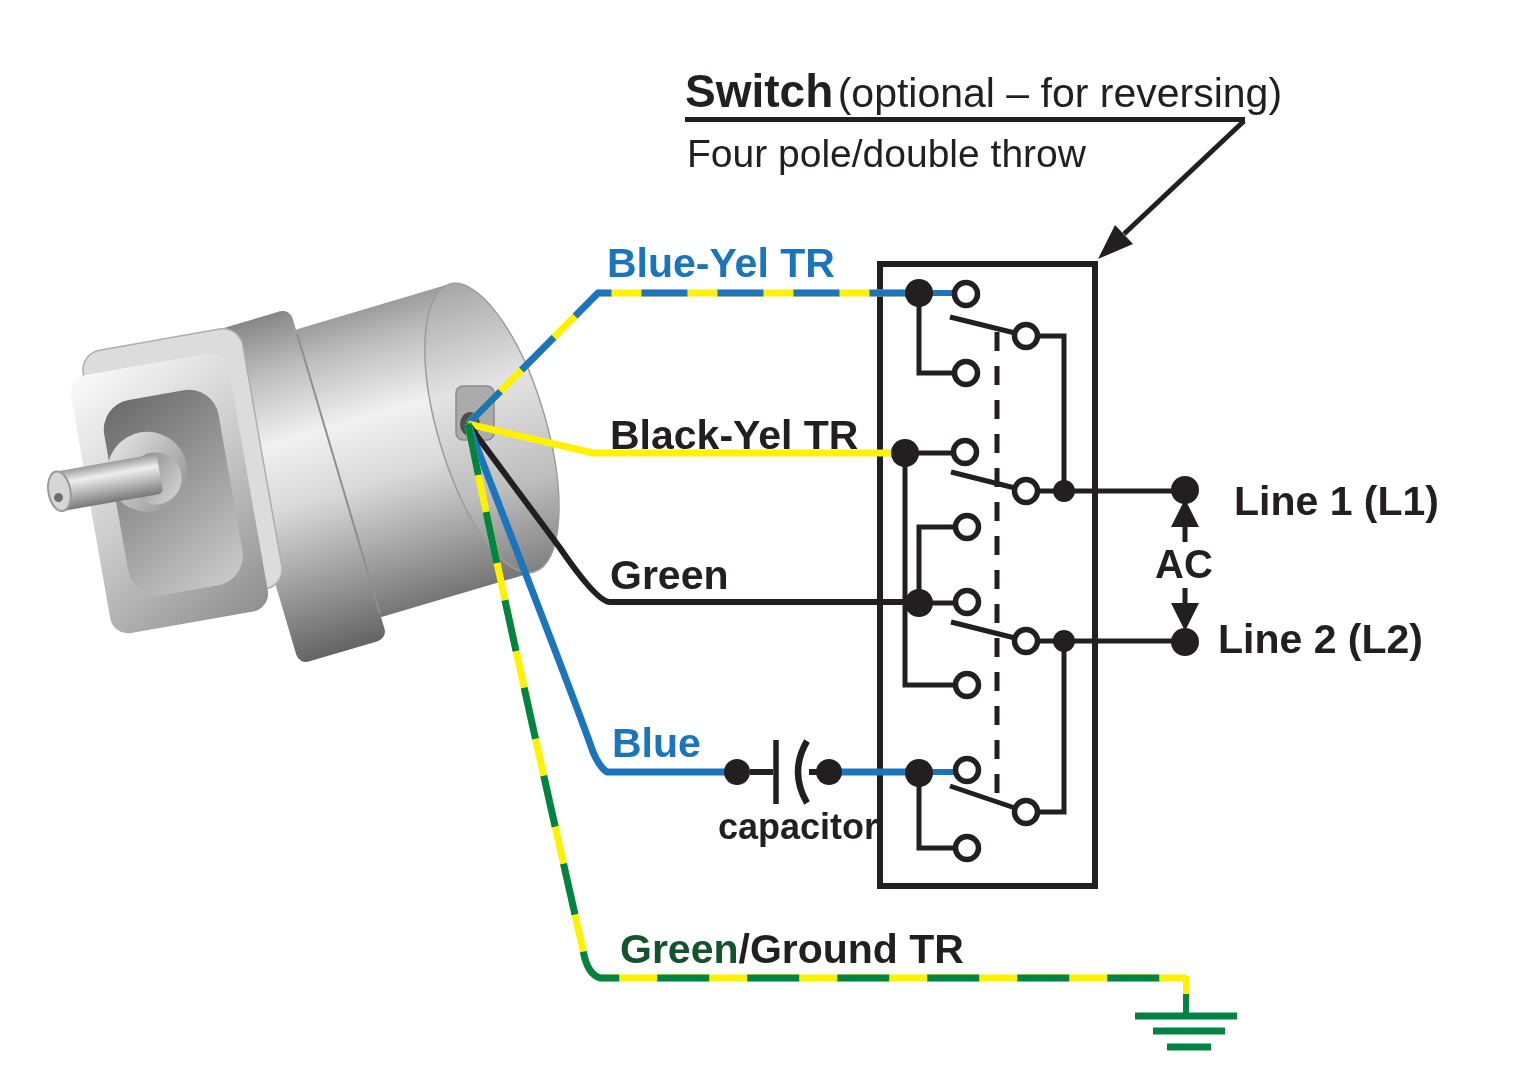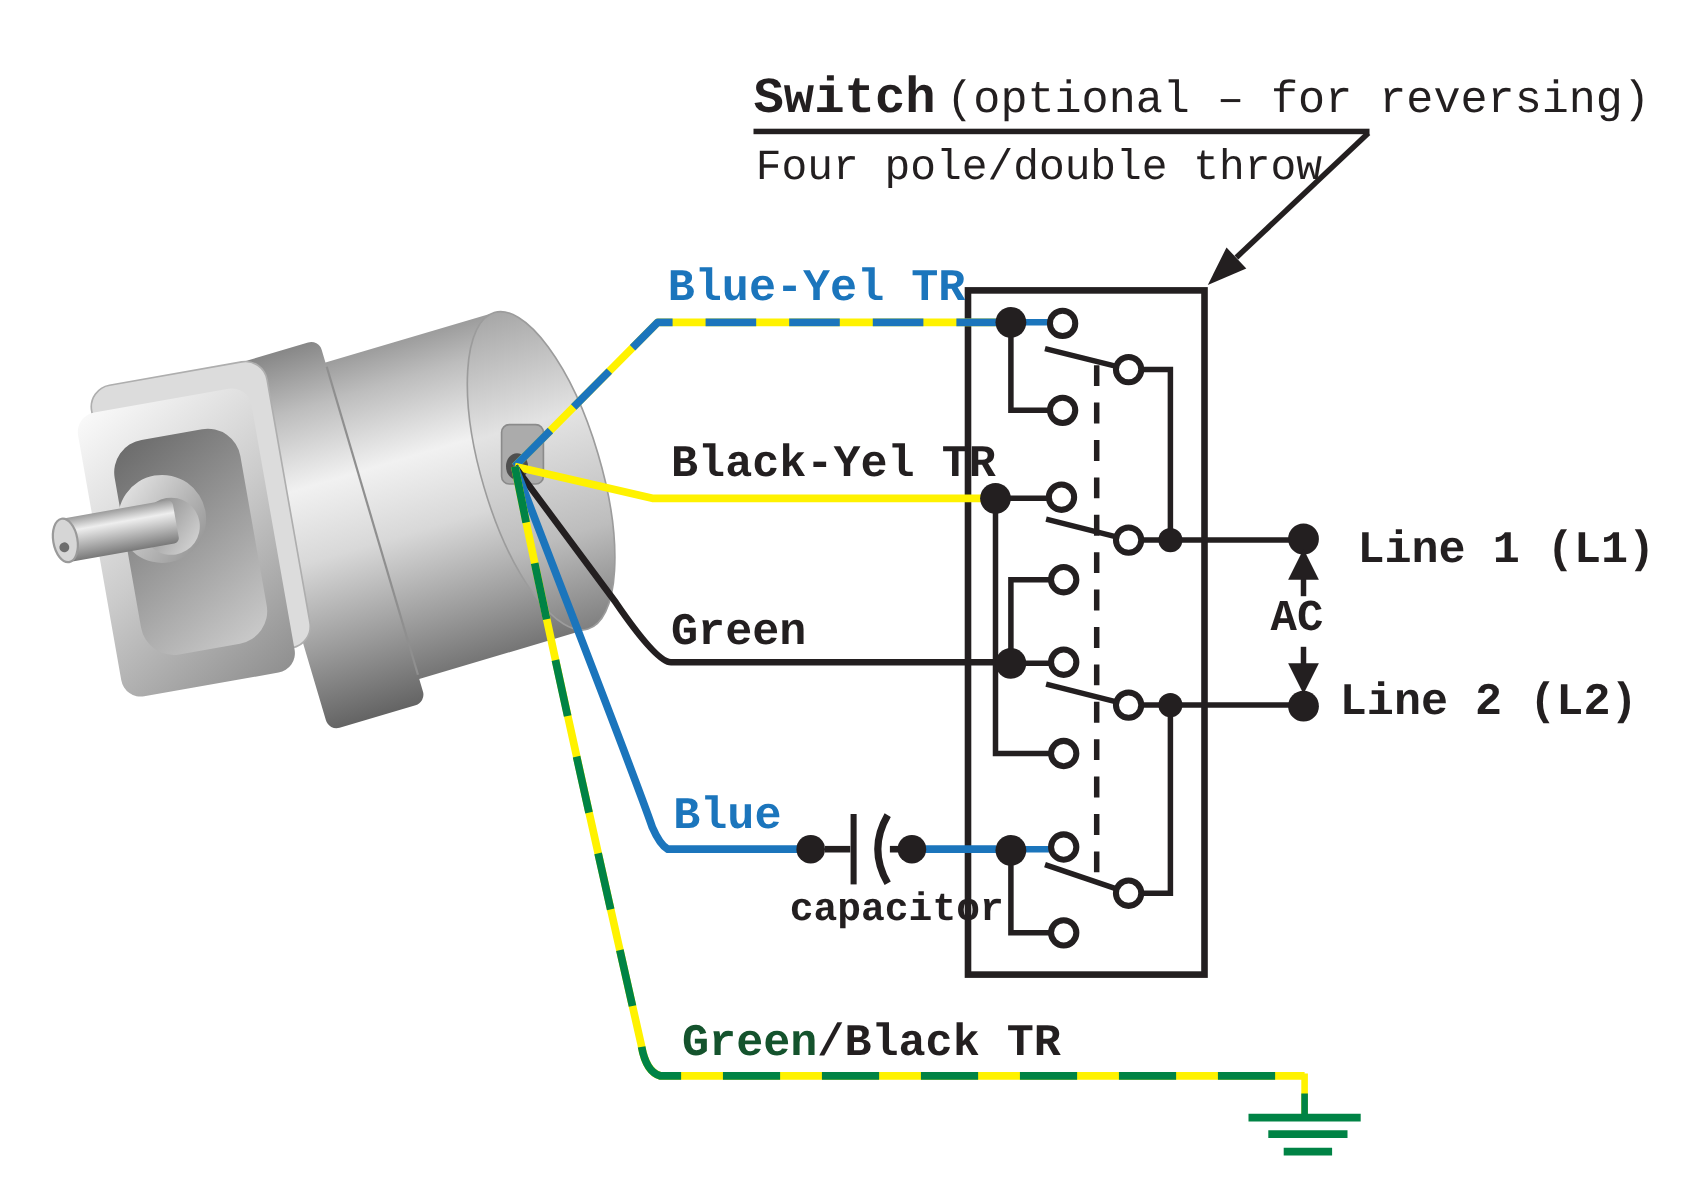--- a/index.html
+++ b/index.html
@@ -1,17 +1,17 @@
 <!DOCTYPE html>
 <html><head>
 <meta charset="utf-8">
 <style>
   html,body{margin:0;padding:0;background:#fff;}
   .stage{position:relative;width:1536px;height:1086px;background:#ffffff;overflow:hidden;
-         font-family:Liberation Mono, monospace;color:#231F20;}
+         font-family:Liberation Sans, sans-serif;color:#231F20;}
   svg{position:absolute;left:0;top:0;}
   .lbl{position:absolute;font-weight:bold;white-space:nowrap;line-height:1.05;}
   .title-row{position:absolute;left:685px;top:64px;white-space:nowrap;}
   .title-main{font-weight:bold;font-size:46px;}
   .title-paren{font-weight:normal;font-size:41px;}
   .title-underline{position:absolute;left:685px;top:117px;width:560px;height:5px;background:#231F20;}
   .subtitle{position:absolute;left:687px;top:130px;font-size:39px;font-weight:normal;line-height:1.22;text-align:center;}
   .c-blue{color:#1B75BC;}
   .c-green{color:#14532d;}
   .f41{font-size:41px;}
@@ -197,30 +197,30 @@
     <span class="title-main">Switch</span>
     <span class="title-paren">(optional – for reversing)</span>
   </div>
   <div class="title-underline"></div>
   <div class="subtitle">
     <div>Four pole/double throw</div>
   </div>
 
   <div class="lbl f41 c-blue" style="left:607px;top:242px;">Blue-Yel TR</div>
 
-  <div class="lbl f41" style="left:610px;top:402px;">Black-Yel TR</div>
+  <div class="lbl f41" style="left:610px;top:414px;">Black-Yel TR</div>
 
   <div class="lbl f41" style="left:610px;top:554px;">Green</div>
 
   <div class="lbl f41 c-blue" style="left:612px;top:722px;">Blue</div>
 
   <div class="lbl f31" style="left:718px;top:808px;">capacitor</div>
 
   <div class="lbl f41" style="left:620px;top:928px;">
-    <span class="c-green">Green</span><span>/Black TR</span>
+    <span class="c-green">Green</span><span>/Ground TR</span>
   </div>
 
   <div class="lbl f41" style="left:1216px;top:480px;margin-left:18px;">Line 1 (L1)</div>
 
   <div class="lbl f40" style="left:1155px;top:543px;">AC</div>
 
   <div class="lbl f41" style="left:1218px;top:618px;">Line 2 (L2)</div>
 
 
 </div>

